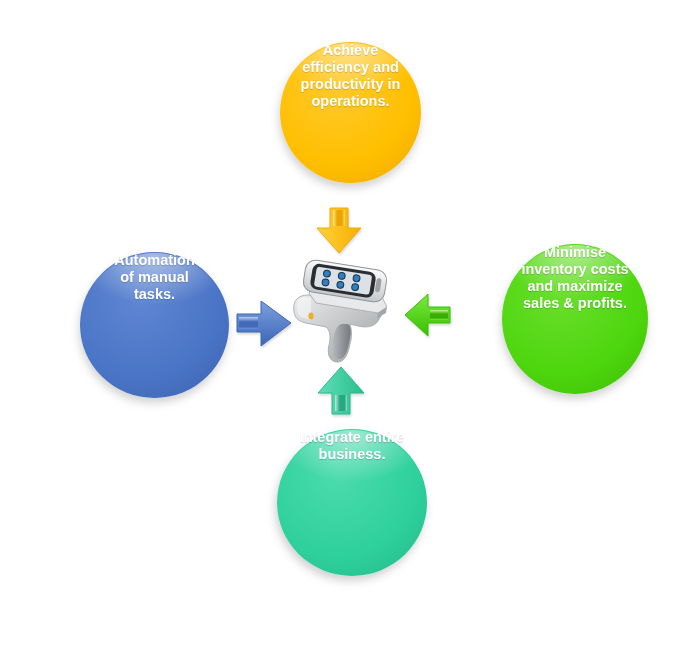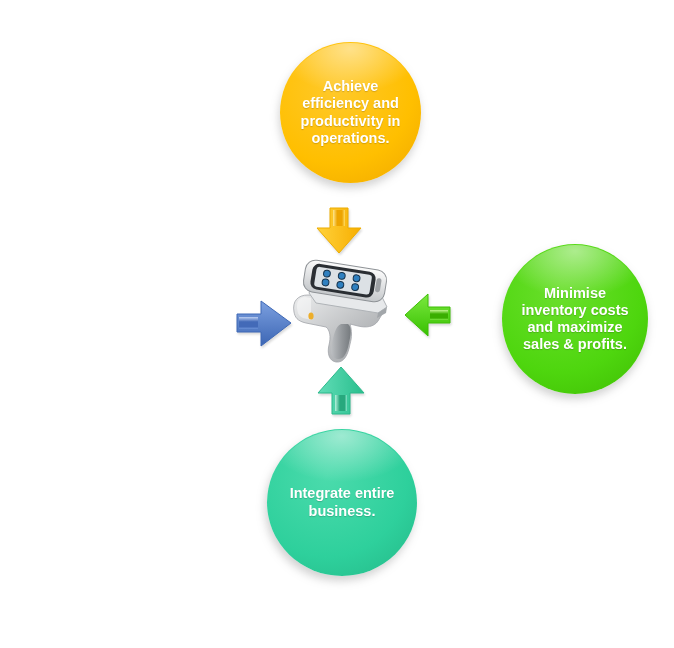--- a/index.html
+++ b/index.html
@@ -1,21 +1,21 @@
 <!DOCTYPE html>
 <html><head>
 <meta charset="utf-8">
 <style>
   html,body{margin:0;padding:0;background:#fff;}
   .canvas{
     position:relative;width:674px;height:648px;background:#FFFFFF;overflow:hidden;
     font-family:"Liberation Sans",sans-serif;
   }
   .circle{
-    position:absolute;border-radius:50%;display:flex;align-items:center;justify-content:center;
+    position:absolute;border-radius:50%;display:flex;align-items:flex-start;justify-content:center;
     text-align:center;color:#fff;font-weight:700;
   }
   .circle::before{
     content:"";position:absolute;inset:1px;border-radius:50%;
     background:radial-gradient(ellipse 95% 58% at 50% 4%, rgba(255,255,255,0.50), rgba(255,255,255,0) 55%);
     pointer-events:none;
   }
   .circle .label{
     position:relative;z-index:2;white-space:pre-line;font-size:14.5px;line-height:1.18;
     text-shadow:0 1px 1px rgba(0,0,0,0.18);padding:0 8px;
@@ -24,40 +24,45 @@
     box-shadow:-1px 5px 9px rgba(125,125,125,0.35);}
   .c-blue{background:radial-gradient(circle at 40% 32%, #5E86D2 0%, #4A74C6 60%, #3A61AE 100%);
     box-shadow:-1px 5px 9px rgba(125,125,125,0.35);}
   .c-green{background:radial-gradient(circle at 40% 32%, #6ADF2C 0%, #4ED60E 60%, #3EBC03 100%);
     box-shadow:-1px 5px 9px rgba(125,125,125,0.35);}
   .c-teal{background:radial-gradient(circle at 40% 32%, #4BDBAC 0%, #2ED09C 60%, #23B786 100%);
     box-shadow:-2px 5px 9px rgba(125,125,125,0.35);}
   .pos-top{left:280px;top:42px;width:141px;height:141px;}
   .pos-left{left:80px;top:252px;width:149px;height:146px;}
   .pos-right{left:502px;top:244px;width:146px;height:150px;}
-  .pos-bottom{left:267px;top:429px;width:150px;height:147px;}
+  .pos-bottom{left:277px;top:429px;width:150px;height:147px;}
   .arrow{position:absolute;filter:drop-shadow(1px 2px 1px rgba(0,0,0,0.15));}
   .a-down{left:316px;top:207px;}
   .a-right{left:236px;top:299px;}
   .a-left{left:404px;top:292px;}
   .a-up{left:317px;top:366px;}
   .scanner{position:absolute;left:288px;top:257px;}
 </style>
 </head>
 <body>
 
 <div class="canvas">
 
   <div class="circle c-yellow pos-top">
     <div class="label">Achieve
 efficiency and
 productivity in
 operations.</div>
   </div>
 
+  <div class="circle c-blue pos-left">
+    <div class="label">Automation
+of manual
+tasks.</div>
+  </div>
 
   <div class="circle c-green pos-right">
     <div class="label">Minimise
 inventory costs
 and maximize
 sales &amp; profits.</div>
   </div>
 
   <div class="circle c-teal pos-bottom">
     <div class="label">Integrate entire

